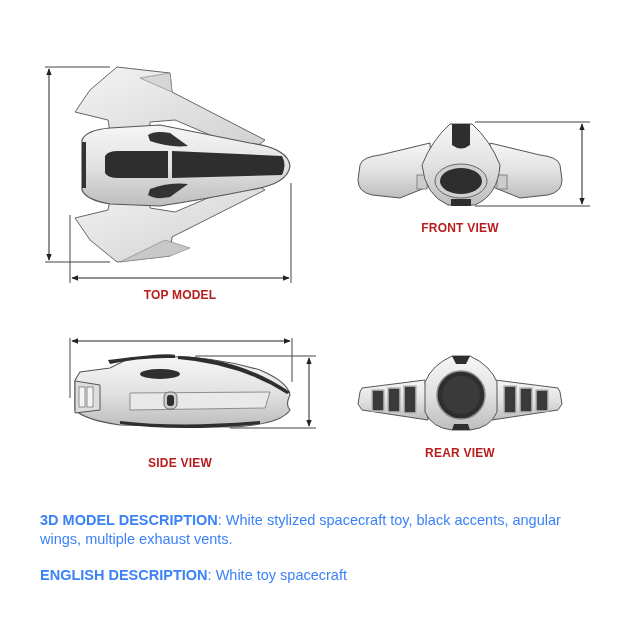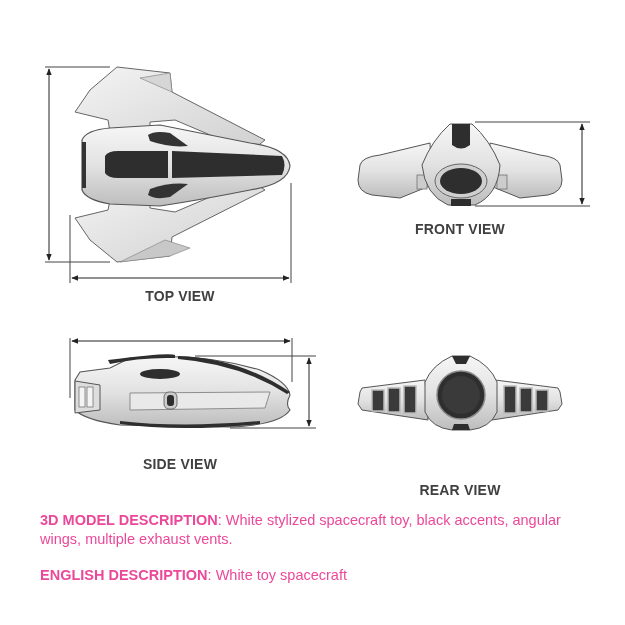--- a/index.html
+++ b/index.html
@@ -1,19 +1,19 @@
 <!DOCTYPE html>
 <html><head>
   <meta charset="utf-8">
   <style>
     html, body { margin:0; padding:0; background:#ffffff; }
     body { width:625px; height:625px; position:relative; overflow:hidden; font-family:"Liberation Sans", sans-serif; color:#111; }
-    .label { position:absolute; font-weight:bold; font-size:14px; letter-spacing:0.2px; color:#404040; text-align:center; }
+    .label { position:absolute; font-weight:bold; font-size:12px; letter-spacing:0.2px; color:#b91c1c; text-align:center; }
     svg { position:absolute; left:0; top:0; overflow:visible; }
-    .desc { position:absolute; left:40px; font-size:14.5px; line-height:19px; color:#ec4899; width:560px; }
+    .desc { position:absolute; left:40px; font-size:14.5px; line-height:19px; color:#3b82f6; width:560px; }
     .desc b { font-weight:bold; }
   </style>
 </head>
 <body>
 
 <svg width="625" height="625" viewBox="0 0 625 625">
   <defs>
     <linearGradient id="gBody" x1="0" y1="0" x2="0" y2="1">
       <stop offset="0" stop-color="#f6f6f6"></stop>
       <stop offset="0.5" stop-color="#e2e2e2"></stop>
@@ -105,23 +105,23 @@
     <rect x="536" y="390" width="12" height="21" fill="#3a3a3a" stroke="#bbb" stroke-width="1.5"></rect>
 
     <path d="M452,356 L470,356 Q490,365 497,382 L497,412 Q490,428 470,430 L452,430 Q432,428 425,412 L425,382 Q432,365 452,356 Z" fill="url(#gBody)" stroke="#555" stroke-width="1"></path>
     <path d="M452,356 L470,356 L466,364 L456,364 Z" fill="#2e2e2e"></path>
     <path d="M452,430 L470,430 L468,424 L454,424 Z" fill="#2e2e2e"></path>
     <circle cx="461" cy="395" r="24" fill="#2e2e2e" stroke="#888" stroke-width="1.5"></circle>
     <circle cx="461" cy="395" r="19" fill="#3a3a3a"></circle>
   </g>
 </svg>
 
-<div class="label" style="left:120px; top:288px; width:120px;">TOP VIEW</div>
+<div class="label" style="left:120px; top:288px; width:120px;">TOP MODEL</div>
 <div class="label" style="left:400px; top:221px; width:120px;">FRONT VIEW</div>
 <div class="label" style="left:120px; top:456px; width:120px;">SIDE VIEW</div>
-<div class="label" style="left:400px; top:446px; width:120px;margin-top:36px;">REAR VIEW</div>
+<div class="label" style="left:400px; top:446px; width:120px;">REAR VIEW</div>
 
 <div class="desc" style="top:511px;">
   <b>3D MODEL DESCRIPTION</b><span>: White stylized spacecraft toy, black accents, angular wings, multiple exhaust vents.</span>
 </div>
 <div class="desc" style="top:566px;">
   <b>ENGLISH DESCRIPTION</b><span>: White toy spacecraft</span>
 </div>
 
 </body></html>

